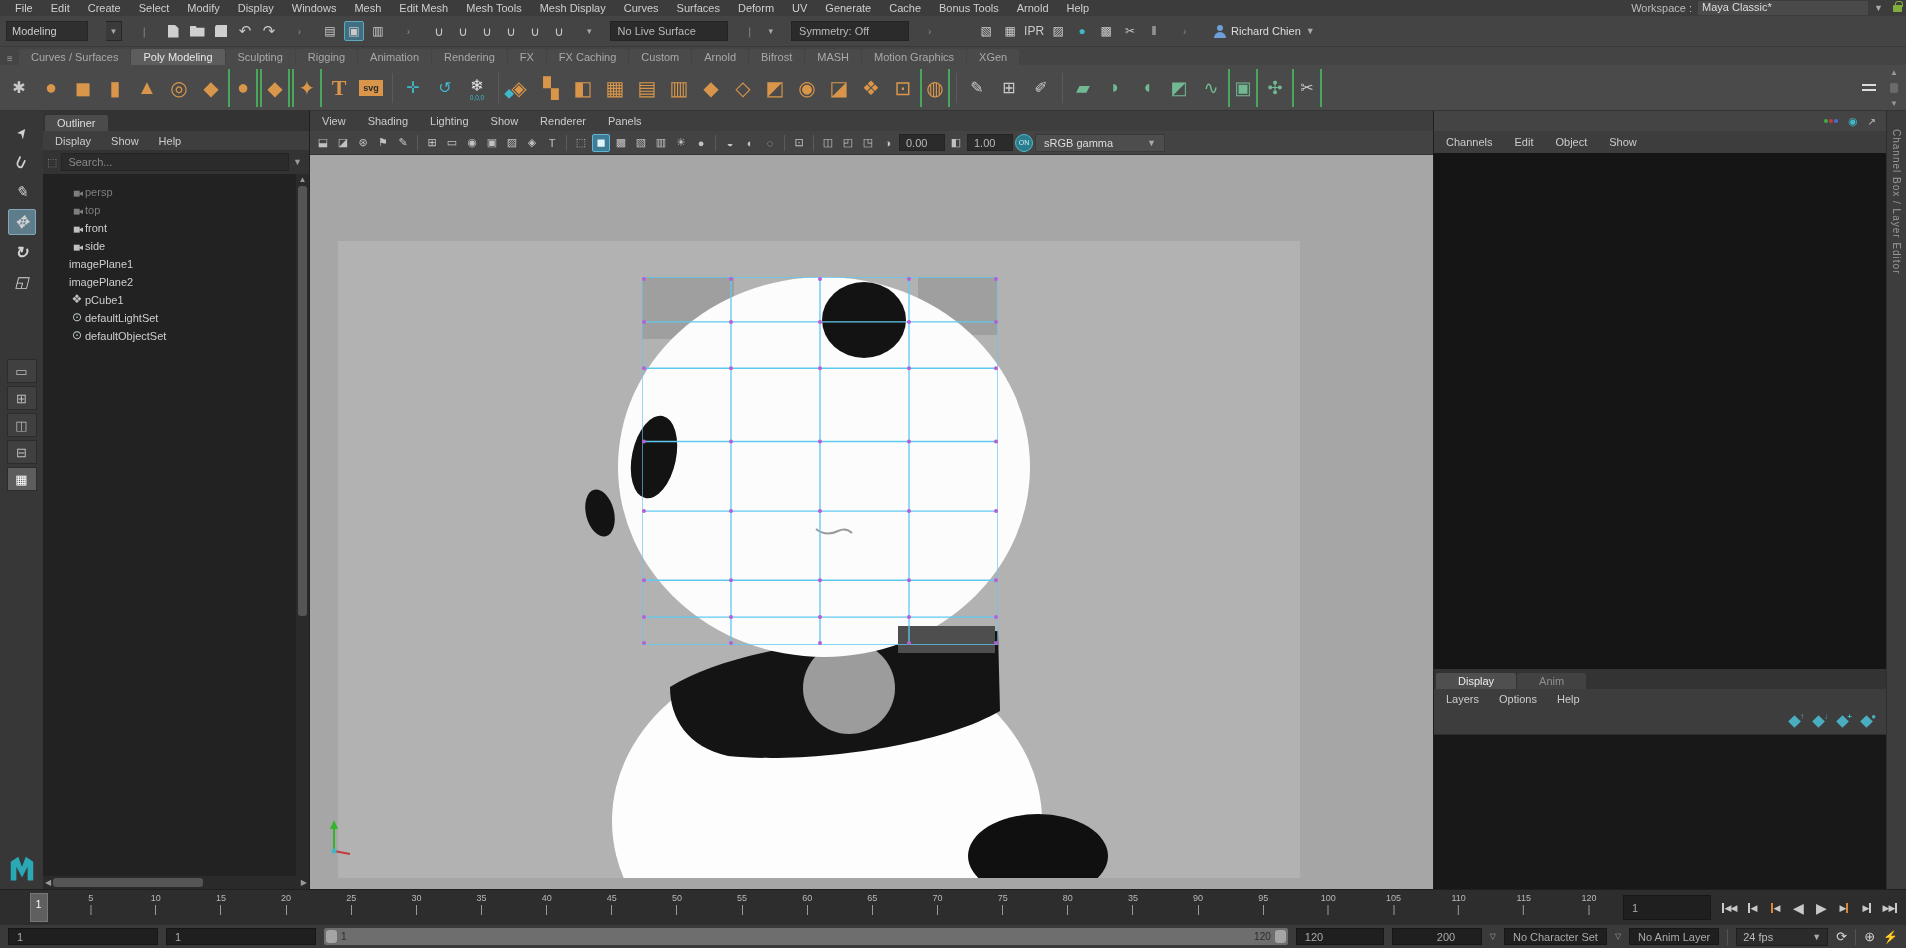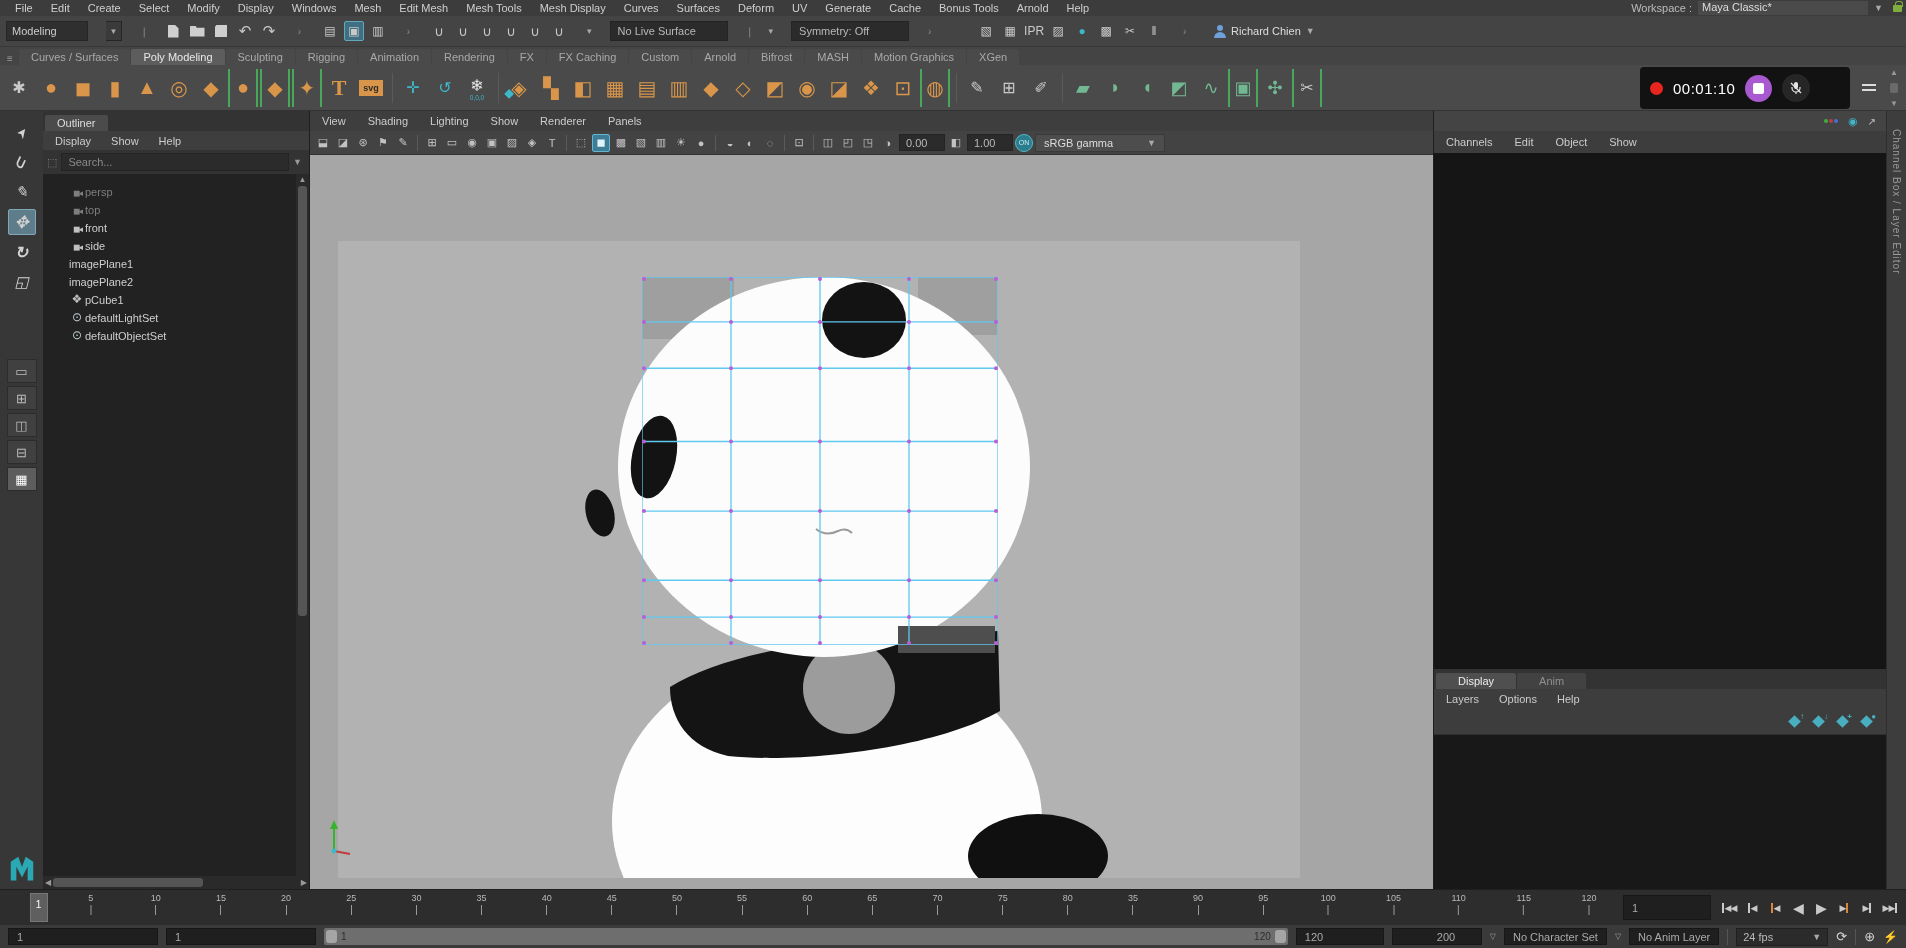--- a/index.html
+++ b/index.html
@@ -525,35 +525,20 @@
     <div class="shelf-hamburger">
         <i></i>
         <i></i>
       </div>
     <div class="shelf-scroll">
       <span class="arr">▲</span>
       <span class="thumb"></span>
       <span class="arr">▼</span>
     </div>
 
-    <div class="recorder">
-      <span class="rec-dot"></span>
-      <span class="rec-time">00:01:10</span>
-      <span class="rec-stop">
-          <i></i>
-        </span>
-      <span class="rec-mic">
-        <svg width="14" height="14" viewBox="0 0 14 14">
-            <rect x="5" y="1" width="4" height="7" rx="2" fill="#e5e5e5"></rect>
-            <path d="M3 6 v1 a4 4 0 0 0 8 0 v-1" stroke="#e5e5e5" stroke-width="1.2" fill="none"></path>
-            <line x1="7" y1="11" x2="7" y2="13" stroke="#e5e5e5" stroke-width="1.2"></line>
-            <line x1="2" y1="2" x2="12" y2="12" stroke="#e5e5e5" stroke-width="1.2"></line>
-          </svg>
-      </span>
-    </div>
   </div>
 
   <div class="main">
 
     <div class="toolbox">
       <div style="display:flex;flex-direction:column;gap:4px;">
 
       <span class="tool">
             <i class="select-tool"></i>
           </span>

